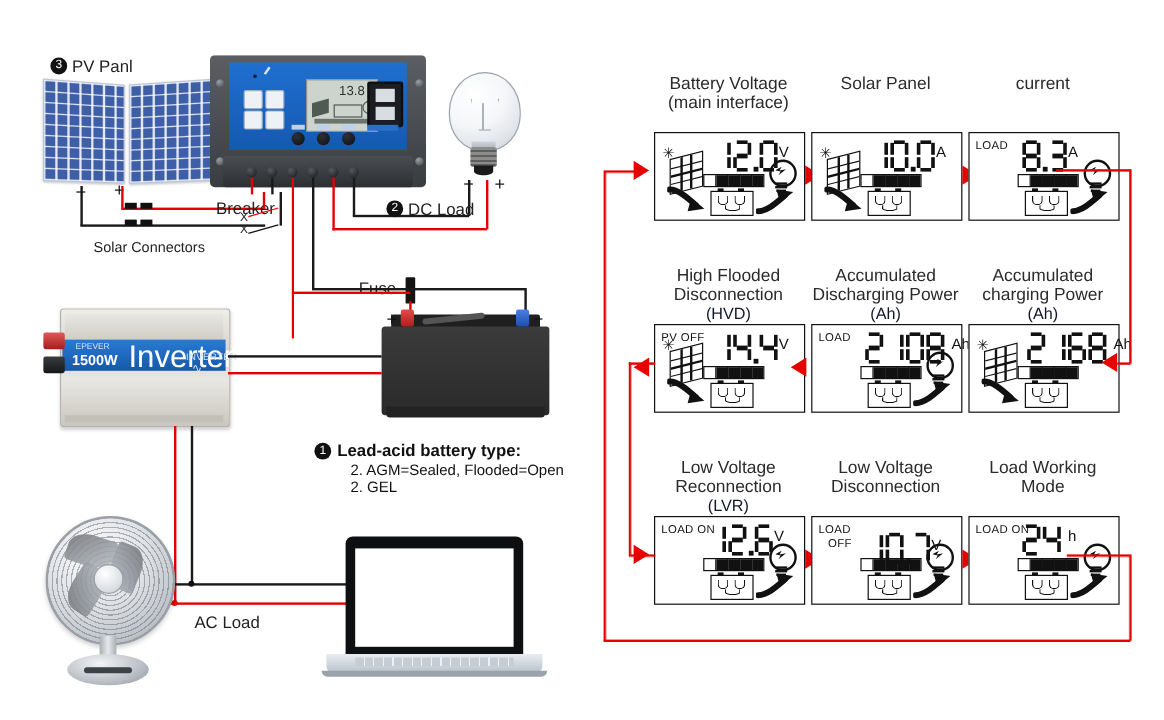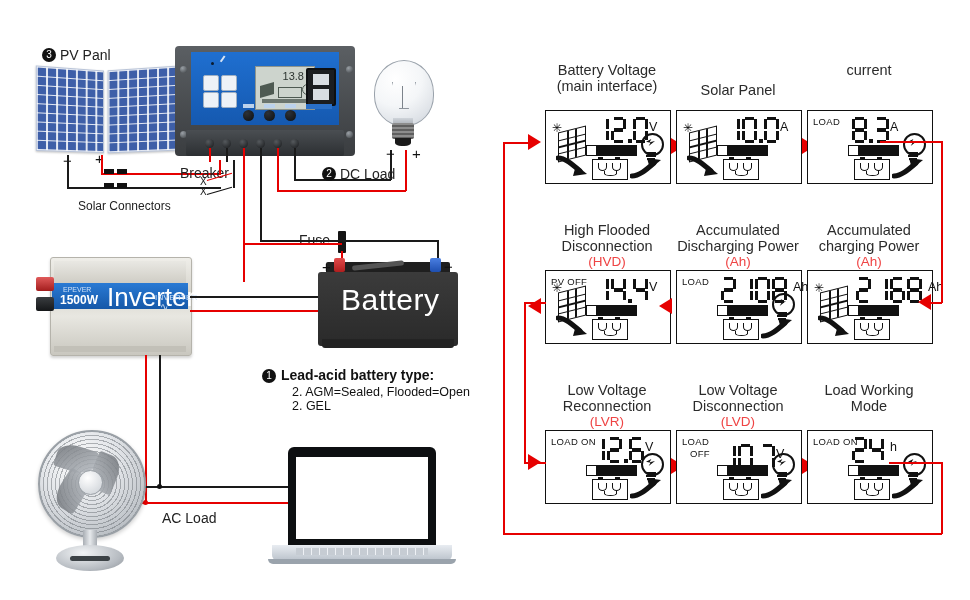--- a/index.html
+++ b/index.html
@@ -72,21 +72,21 @@
   
   .lapscreen{position:absolute;background:#0d0f11;border-radius:6px 6px 0 0;}
   .lapinner{position:absolute;background:#fff;}
   .lapbase{position:absolute;background:linear-gradient(#e8ecf1,#b9c1ca);border-radius:0 0 6px 6px;}
   .lapkeys{position:absolute;background:repeating-linear-gradient(to right,#c6ccd3 0 7px,#eef1f5 7px 8px);}
 
   
   .cap{position:absolute;text-align:center;color:#2b2b2b;line-height:1.12;}
   .cap .l1{font-size:14.5px;}
   .cap .l2{font-size:14.5px;}
-  .cap .l3{font-size:13.5px;color:#ef4444;}
+  .cap .l3{font-size:13.5px;color:#0f172a;}
   .lcd{position:absolute;border:1.6px solid #111;background:#fff;}
 
   
   .seg{position:absolute;}
   .seg .d{position:relative;display:inline-block;width:15px;height:26px;vertical-align:top;margin-right:2px;}
   .seg .d i{position:absolute;background:#111;display:block;}
   .seg .d .a{left:2.6px;top:0;width:9.8px;height:3.4px;}
   .seg .d .g{left:2.6px;top:11.3px;width:9.8px;height:3.4px;}
   .seg .d .dd{left:2.6px;top:22.6px;width:9.8px;height:3.4px;}
   .seg .d .f{left:0;top:2.4px;width:3.4px;height:9.6px;}
@@ -252,21 +252,20 @@
   <div>
     <div class="battop" style="left:326px;top:262px;width:124px;height:12px;"></div>
     <div class="batbody" style="left:318px;top:272px;width:140px;height:74px;"></div>
     <div style="position:absolute;left:322px;top:339px;width:132px;height:9px;background:#232323;border-radius:0 0 3px 3px;"></div>
     <div class="batpost" style="left:334px;top:258px;width:11px;height:14px;background:linear-gradient(#e24a4a,#b01e1e);"></div>
     <div class="batpost" style="left:430px;top:258px;width:11px;height:14px;background:linear-gradient(#4a7fe2,#1e4fb0);"></div>
     <div style="position:absolute;left:352px;top:263px;width:52px;height:5px;background:#555;border-radius:3px;transform:rotate(-6deg);"></div>
   </div>
   <div class="pm" style="left:322px;top:258px;color:#111;">+</div>
   <div class="pm" style="left:444px;top:258px;color:#111;">−</div>
-  <div class="batlabel" style="left:341px;top:283px;">Battery</div>
 
   <div>
     <div class="inv" style="left:50px;top:257px;width:140px;height:97px;"></div>
     <div class="invtop" style="left:54px;top:261px;width:132px;height:22px;"></div>
     <div class="invband" style="left:52px;top:283px;width:136px;height:26px;"></div>
     <div class="invterm" style="left:36px;top:277px;width:18px;height:14px;background:linear-gradient(#e05a5a,#a31d1d);"></div>
     <div class="invterm" style="left:36px;top:297px;width:18px;height:14px;background:linear-gradient(#3a3d40,#151719);"></div>
     <div style="position:absolute;left:54px;top:346px;width:132px;height:6px;background:#c2c0b8;"></div>
   </div>
   <div style="position:absolute;left:63px;top:286px;font-size:7px;color:#cfe1f7;">EPEVER</div>
@@ -354,21 +353,21 @@
           </g>
         </svg>
         <svg style="position:absolute;left:84px;top:44px;" width="34" height="24" viewBox="0 0 34 24">
           <g transform="translate(0,24) scale(1,-1)">
             <path d="M2,3 C9,3 16,9 24,16" stroke="#111" stroke-width="5" fill="none" stroke-linecap="round"></path>
             <polygon points="20,10 31,19 17,21" fill="#111"></polygon>
           </g>
         </svg>
       </div>
       <div class="arrowR" style="left:671px;top:138px;"></div>
-      <div class="cap" style="left:654px;top:62px;width:168px;margin-top:20px;">
+      <div class="cap" style="left:654px;top:62px;width:168px;">
         <div class="l1">Solar Panel</div>
       </div>
       <div class="lcd" style="left:676px;top:110px;width:124px;height:72px;">
         <div class="minipv" style="left:12px;top:18px;width:26px;height:28px;">
           <i style="left:8.2px;top:0;width:1.6px;height:100%;"></i>
           <i style="left:16.4px;top:0;width:1.6px;height:100%;"></i>
           <i style="left:0;top:6.6px;width:100%;height:1.6px;"></i>
           <i style="left:0;top:13.2px;width:100%;height:1.6px;"></i>
           <i style="left:0;top:19.799999999999997px;width:100%;height:1.6px;"></i>
         </div>
@@ -580,21 +579,20 @@
           <g transform="translate(0,24) scale(1,-1)">
             <path d="M2,3 C9,3 16,9 24,16" stroke="#111" stroke-width="5" fill="none" stroke-linecap="round"></path>
             <polygon points="20,10 31,19 17,21" fill="#111"></polygon>
           </g>
         </svg>
       </div>
       <div class="arrowR" style="left:671px;top:458px;"></div>
       <div class="cap" style="left:654px;top:382px;width:168px;">
         <div class="l1">Low Voltage</div>
         <div class="l2">Disconnection</div>
-        <div class="l3">(LVD)</div>
       </div>
       <div class="lcd" style="left:676px;top:430px;width:124px;height:72px;">
         <div class="tag" style="left:5px;top:5px;">LOAD</div>
         <div class="tag" style="left:13px;top:17px;">OFF</div>
         <div class="seg" style="left:44px;top:13px;"><span class="d"><i class="a off"></i><i class="b"></i><i class="c"></i><i class="dd off"></i><i class="e off"></i><i class="f off"></i><i class="g off"></i></span><span class="d"><i class="a"></i><i class="b"></i><i class="c"></i><i class="dd"></i><i class="e"></i><i class="f"></i><i class="g off"></i></span><span class="dp"><i></i></span><span class="d"><i class="a"></i><i class="b"></i><i class="c"></i><i class="dd off"></i><i class="e off"></i><i class="f off"></i><i class="g off"></i></span></div>
         <div class="unit" style="left:99px;top:16px;">V</div>
         <div class="bar" style="left:40px;top:34px;">
           <span class=""></span>
           <span class="on"></span>
           <span class="on"></span>

